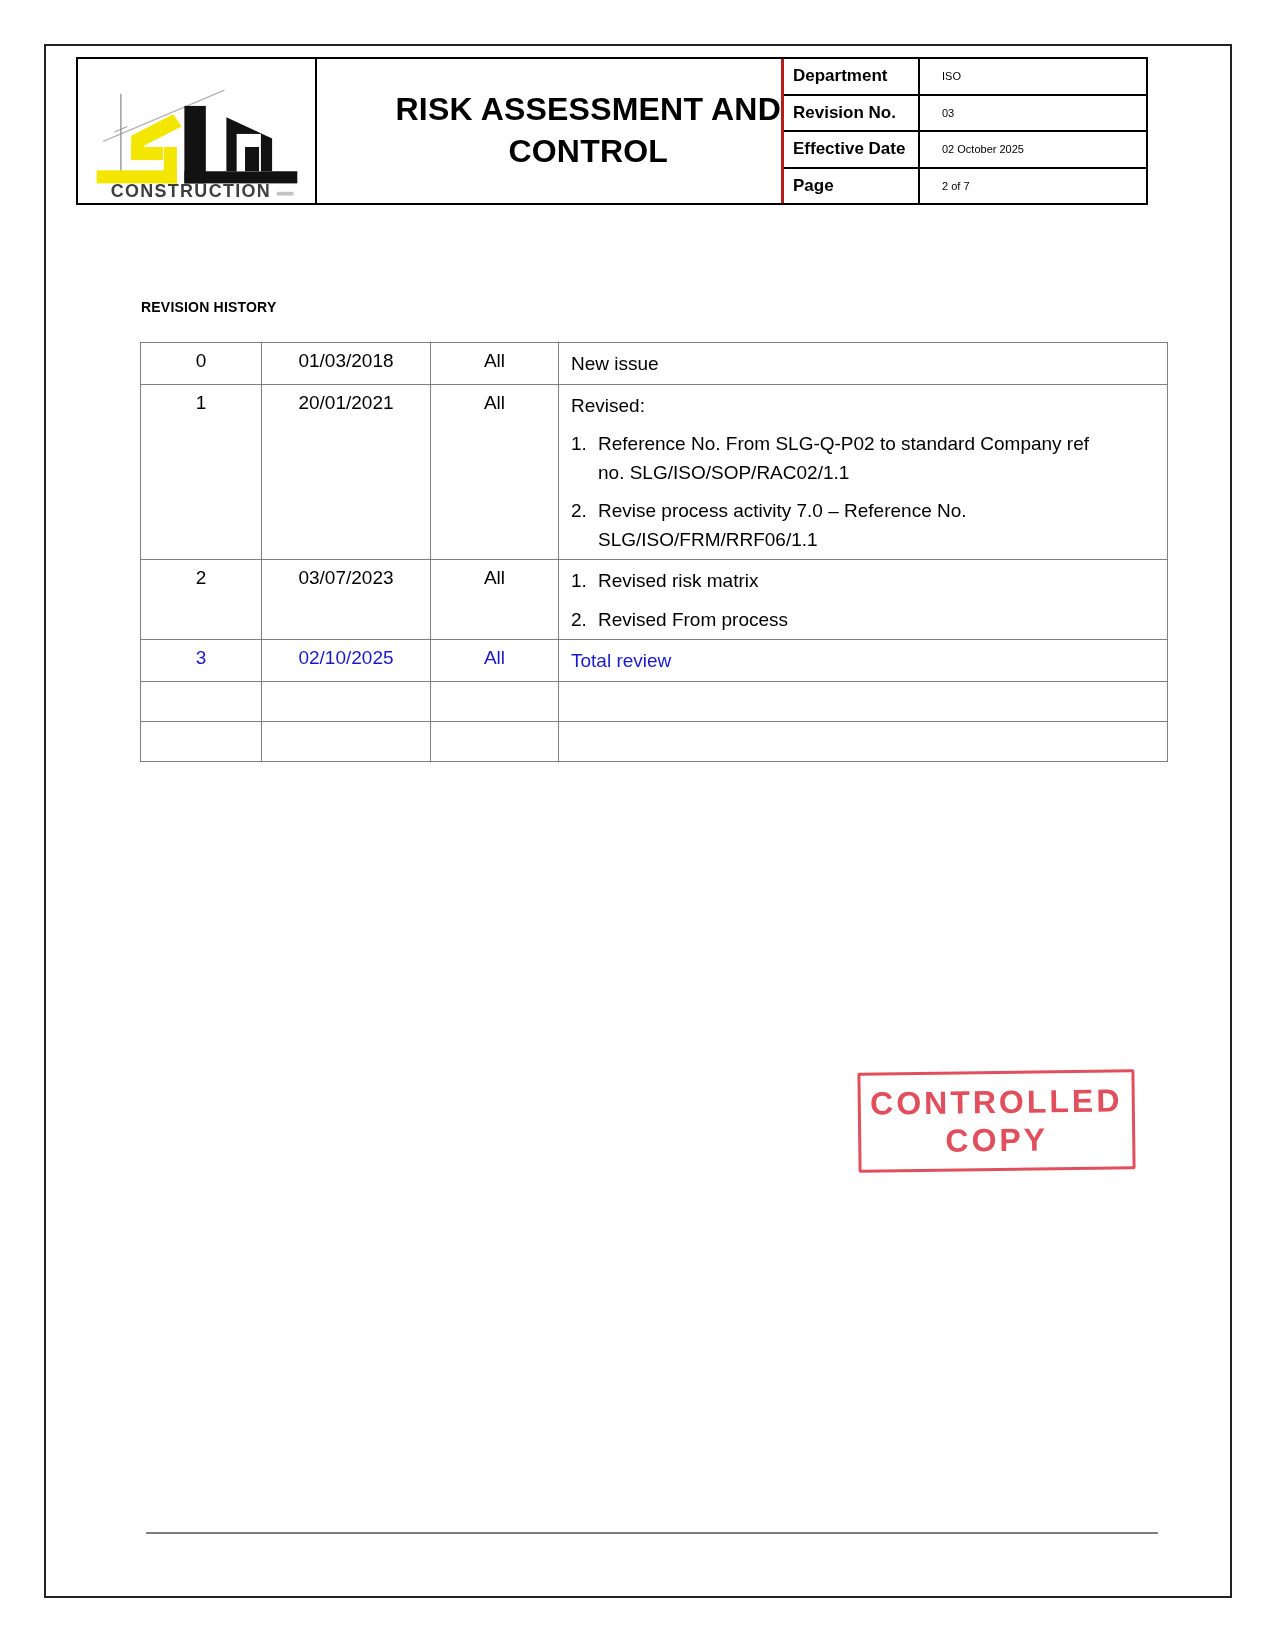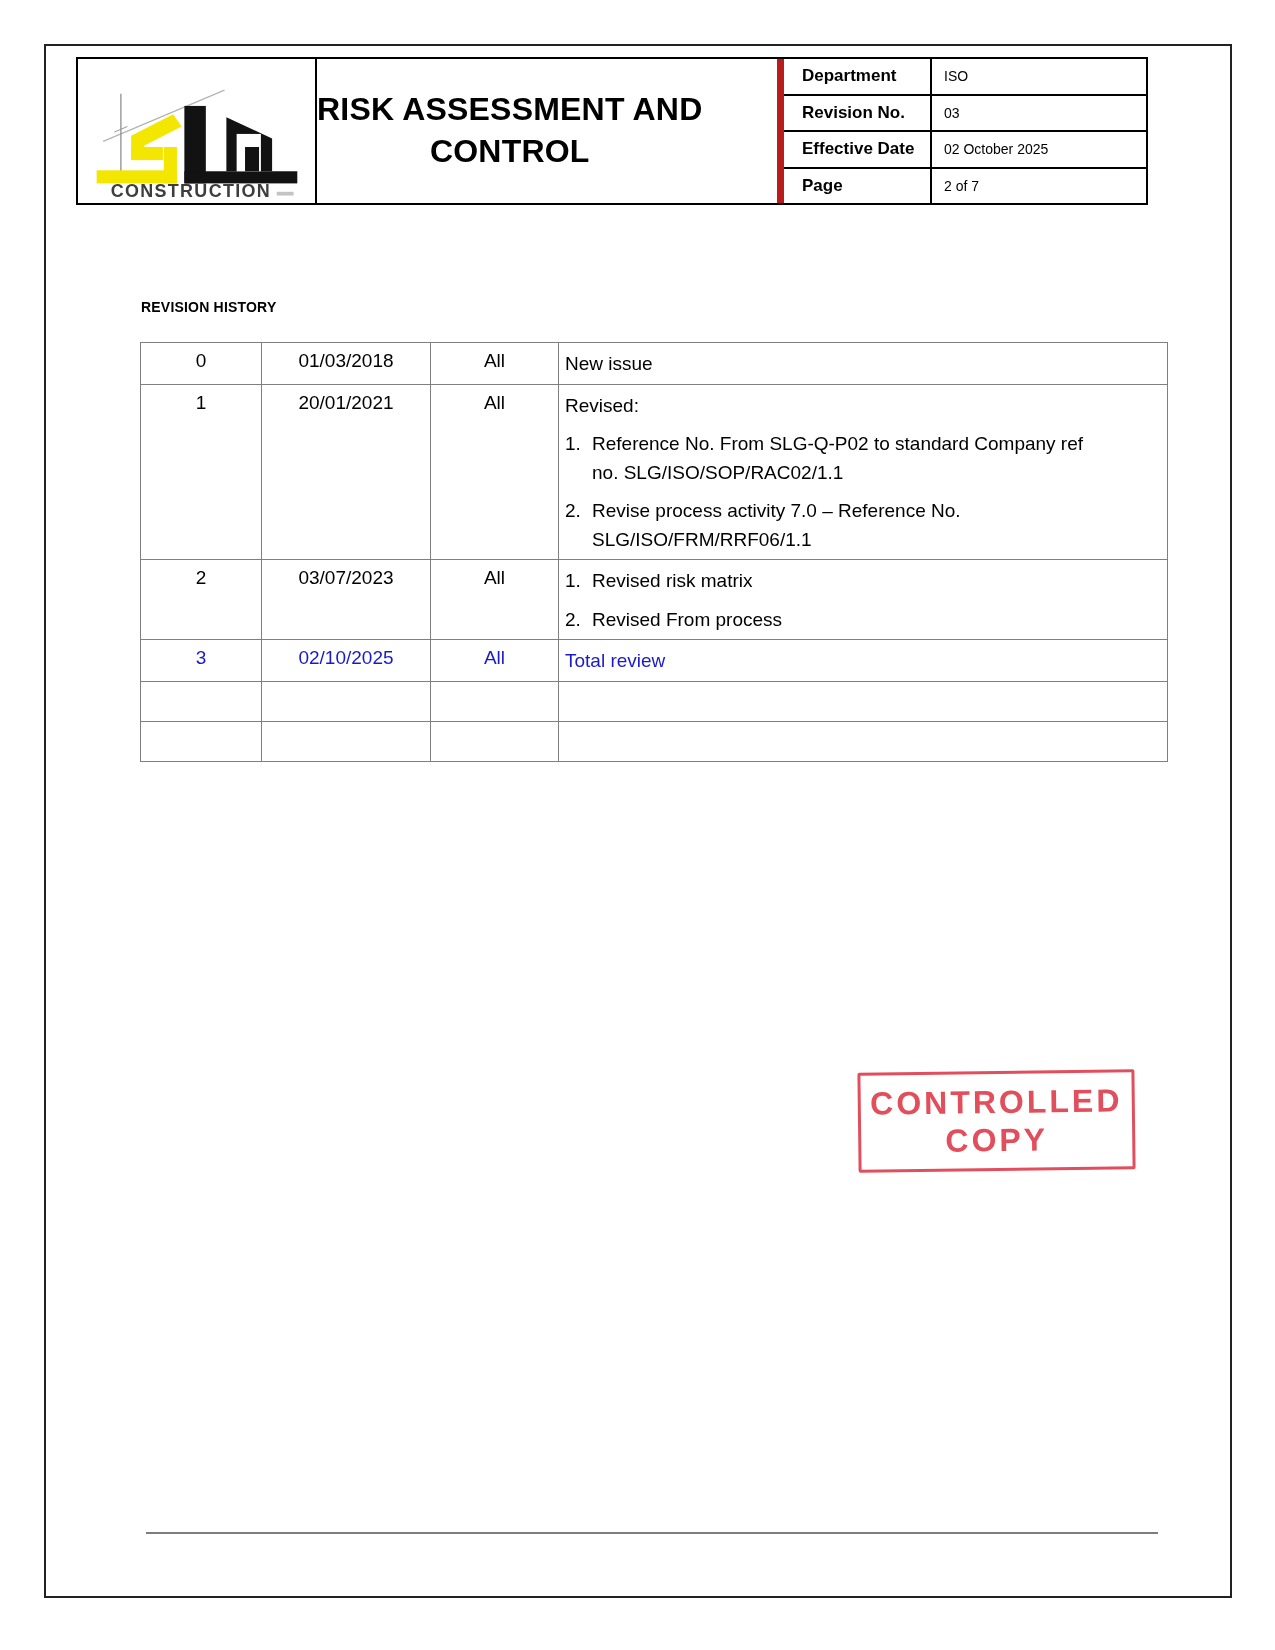--- a/index.html
+++ b/index.html
@@ -4,37 +4,37 @@
 <style>
   *{margin:0;padding:0;box-sizing:border-box}
   html,body{background:#ffffff}
   body{width:1275px;height:1650px;position:relative;font-family:"Liberation Sans",sans-serif;color:#000;overflow:hidden}
 
   .page-border{position:absolute;left:44px;top:44px;width:1188px;height:1554px;border:2px solid #222}
 
   
   .doc-header{position:absolute;left:76px;top:57px;width:1072px;height:148px;border:2px solid #000;display:flex;background:#fff}
   .logo-cell{width:239px;border-right:2px solid #000;display:flex;align-items:flex-end;justify-content:center}
-  .title-cell{width:467px;border-right:7px solid #b91c1c;display:flex;align-items:center;justify-content:flex-start}
+  .title-cell{width:467px;border-right:3px solid #b91c1c;display:flex;align-items:center;justify-content:flex-end}
   .doc-title{font-weight:bold;font-size:32px;line-height:1.3;text-align:center;white-space:pre-line;max-width:450px;letter-spacing:.2px}
   .info-cell{flex:1;display:flex;flex-direction:column}
   .info-row{flex:1;display:flex;border-bottom:2px solid #000}
   .info-row:last-child{border-bottom:none}
-  .info-label{width:148px;border-right:2px solid #000;font-weight:bold;font-size:17px;display:flex;align-items:center;padding-left:18px}
-  .info-value{flex:1;font-size:14px;display:flex;align-items:center;padding-left:12px}
+  .info-label{width:136px;border-right:2px solid #000;font-weight:bold;font-size:17px;display:flex;align-items:center;padding-left:9px}
+  .info-value{flex:1;font-size:11px;display:flex;align-items:center;padding-left:22px}
 
   
   .rh-heading{position:absolute;left:141px;top:299px;font-size:14px;font-weight:bold;letter-spacing:.2px}
   .rev-table-wrap{position:absolute;left:140px;top:342px}
   table.rev{border-collapse:collapse;table-layout:fixed;width:1027px}
   table.rev th,table.rev td{border:1.5px solid var(--table-border,#7f7f7f)}
   table.rev th{font-size:20px;font-weight:bold;text-align:center;vertical-align:middle;line-height:1.35;white-space:pre-line;height:58px}
   table.rev td{font-size:19px;vertical-align:top;padding-top:7px;padding-bottom:5px;background:#fff}
   td.c{text-align:center}
-  td.desc{padding-left:6px;padding-right:8px}
+  td.desc{padding-left:12px;padding-right:8px}
   tr.r0 td{height:40px}
   tr.r1 td{height:158px}
   tr.r2 td{height:72px}
   tr.r3 td{height:38px}
   tr.rempty td{height:40px}
   tr.blue td{color:var(--revision-highlight,#1a1acb)}
   .cd-line{line-height:1.5}
   .cd-item{position:relative;padding-left:27px;margin-top:10px;max-width:538px;line-height:1.5}
   .cd-item .num{position:absolute;left:0;top:0}
   td.desc > :first-child{margin-top:0}

